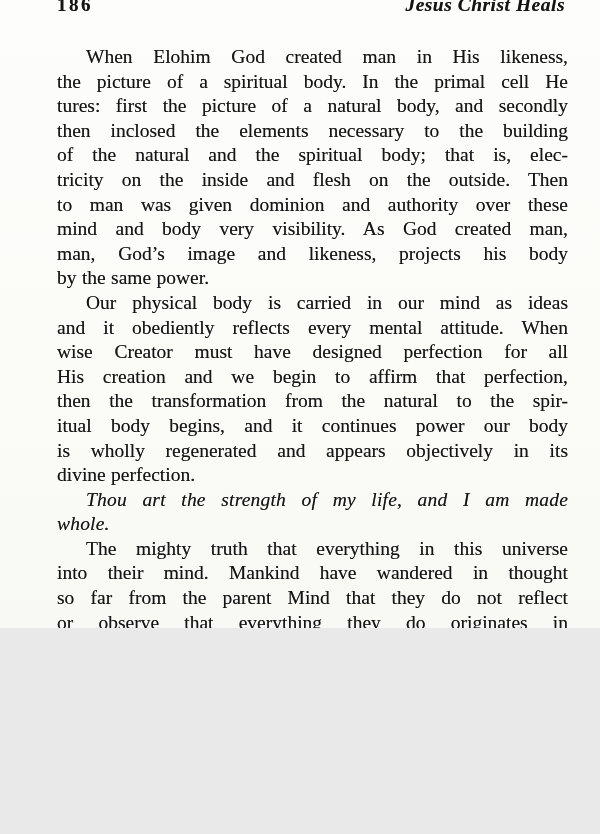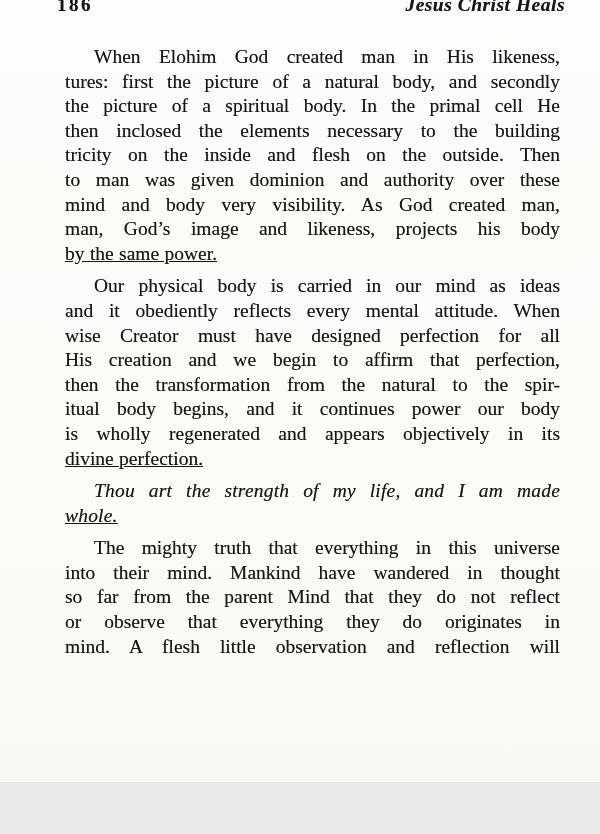--- a/index.html
+++ b/index.html
@@ -3,21 +3,21 @@
 <meta charset="utf-8">
 <style>
   html, body {
     margin: 0;
     padding: 0;
     background: #e9e9e9;
   }
   .page {
     position: relative;
     width: 600px;
-    height: 782px;
+    height: 628px;
     margin: 0 auto;
     background: linear-gradient(180deg, #fdfdfb 0%, #fbfbf8 60%, #f8f8f5 100%);
     overflow: hidden;
     font-family: "Liberation Serif", "DejaVu Serif", serif;
     color: #151515;
   }
   .header {
     display: flex;
     justify-content: space-between;
     align-items: flex-start;
@@ -34,56 +34,56 @@
   .running-title {
     font-style: italic;
     font-weight: bold;
     font-size: 19.5px;
     letter-spacing: 0.5px;
     text-shadow: 0 0 0.5px rgba(0,0,0,0.5);
   }
   .text-block {
     margin: 29px 32px 0 57px; 
   }
-  .paragraph { margin: 8px; }
+  .paragraph { margin: 0; }
   .line {
     font-size: 19.5px;
     line-height: 24.6px;
     text-align: justify;
     text-align-last: justify;
     word-spacing: 0.5px;
     text-shadow: 0 0 0.5px rgba(0,0,0,0.5);
     white-space: normal;
   }
   .line.first {
     text-indent: 29px;
   }
   .line.flush-last {
     text-align-last: left;
-    text-decoration: underline;
   }
   .paragraph.italic .line {
     font-style: italic;
     letter-spacing: 0.2px;
   }
 </style>
 </head>
 <body>
 
 <div class="page">
   <div class="header">
     <span class="page-number">186</span>
     <span class="running-title">Jesus Christ Heals</span>
   </div>
   <div class="text-block">
       <div class="paragraph">
         <div class="line first">When Elohim God created man in His likeness,</div>
+        <div class="line">the picture of a spiritual body. In the primal cell He</div>
         <div class="line">tures: first the picture of a natural body, and secondly</div>
-        <div class="line">the picture of a spiritual body. In the primal cell He</div>
         <div class="line">then inclosed the elements necessary to the building</div>
+        <div class="line">of the natural and the spiritual body; that is, elec-</div>
         <div class="line">tricity on the inside and flesh on the outside. Then</div>
         <div class="line">to man was given dominion and authority over these</div>
         <div class="line">mind and body very visibility. As God created man,</div>
         <div class="line">man, God’s image and likeness, projects his body</div>
         <div class="line flush-last">by the same power.</div>
       </div>
       <div class="paragraph">
         <div class="line first">Our physical body is carried in our mind as ideas</div>
         <div class="line">and it obediently reflects every mental attitude. When</div>
         <div class="line">wise Creator must have designed perfection for all</div>

